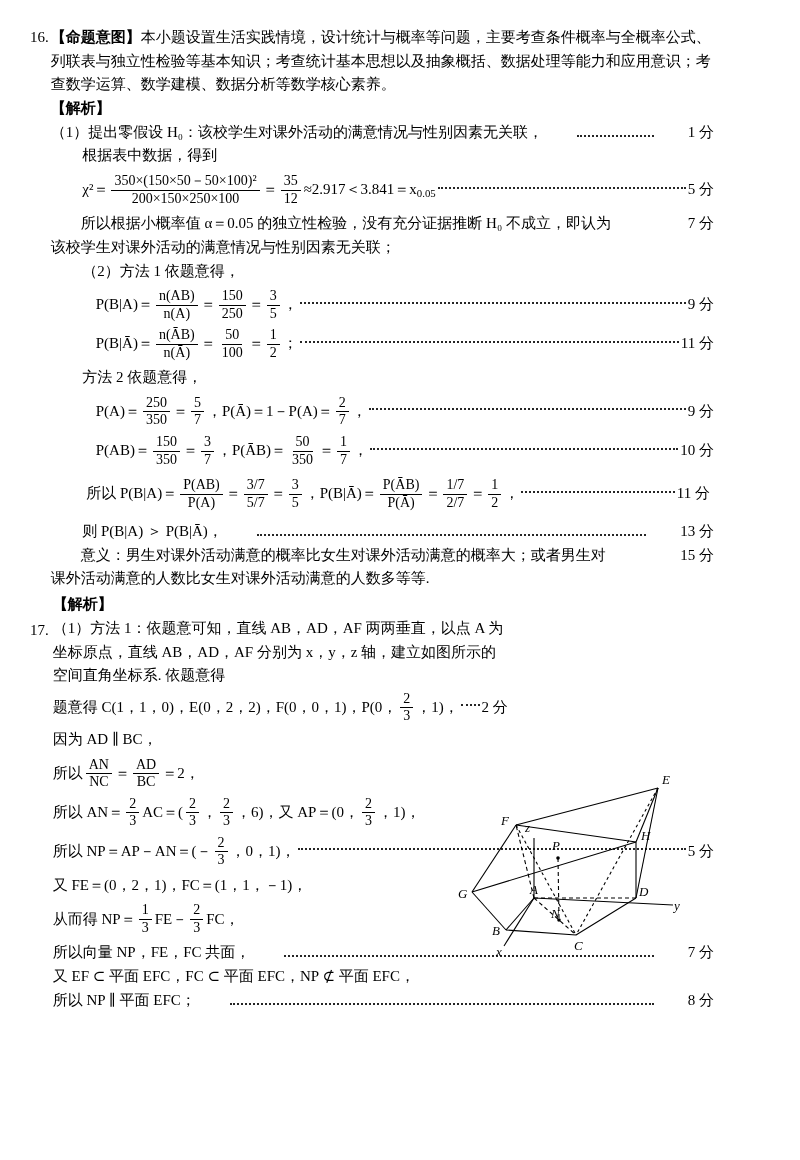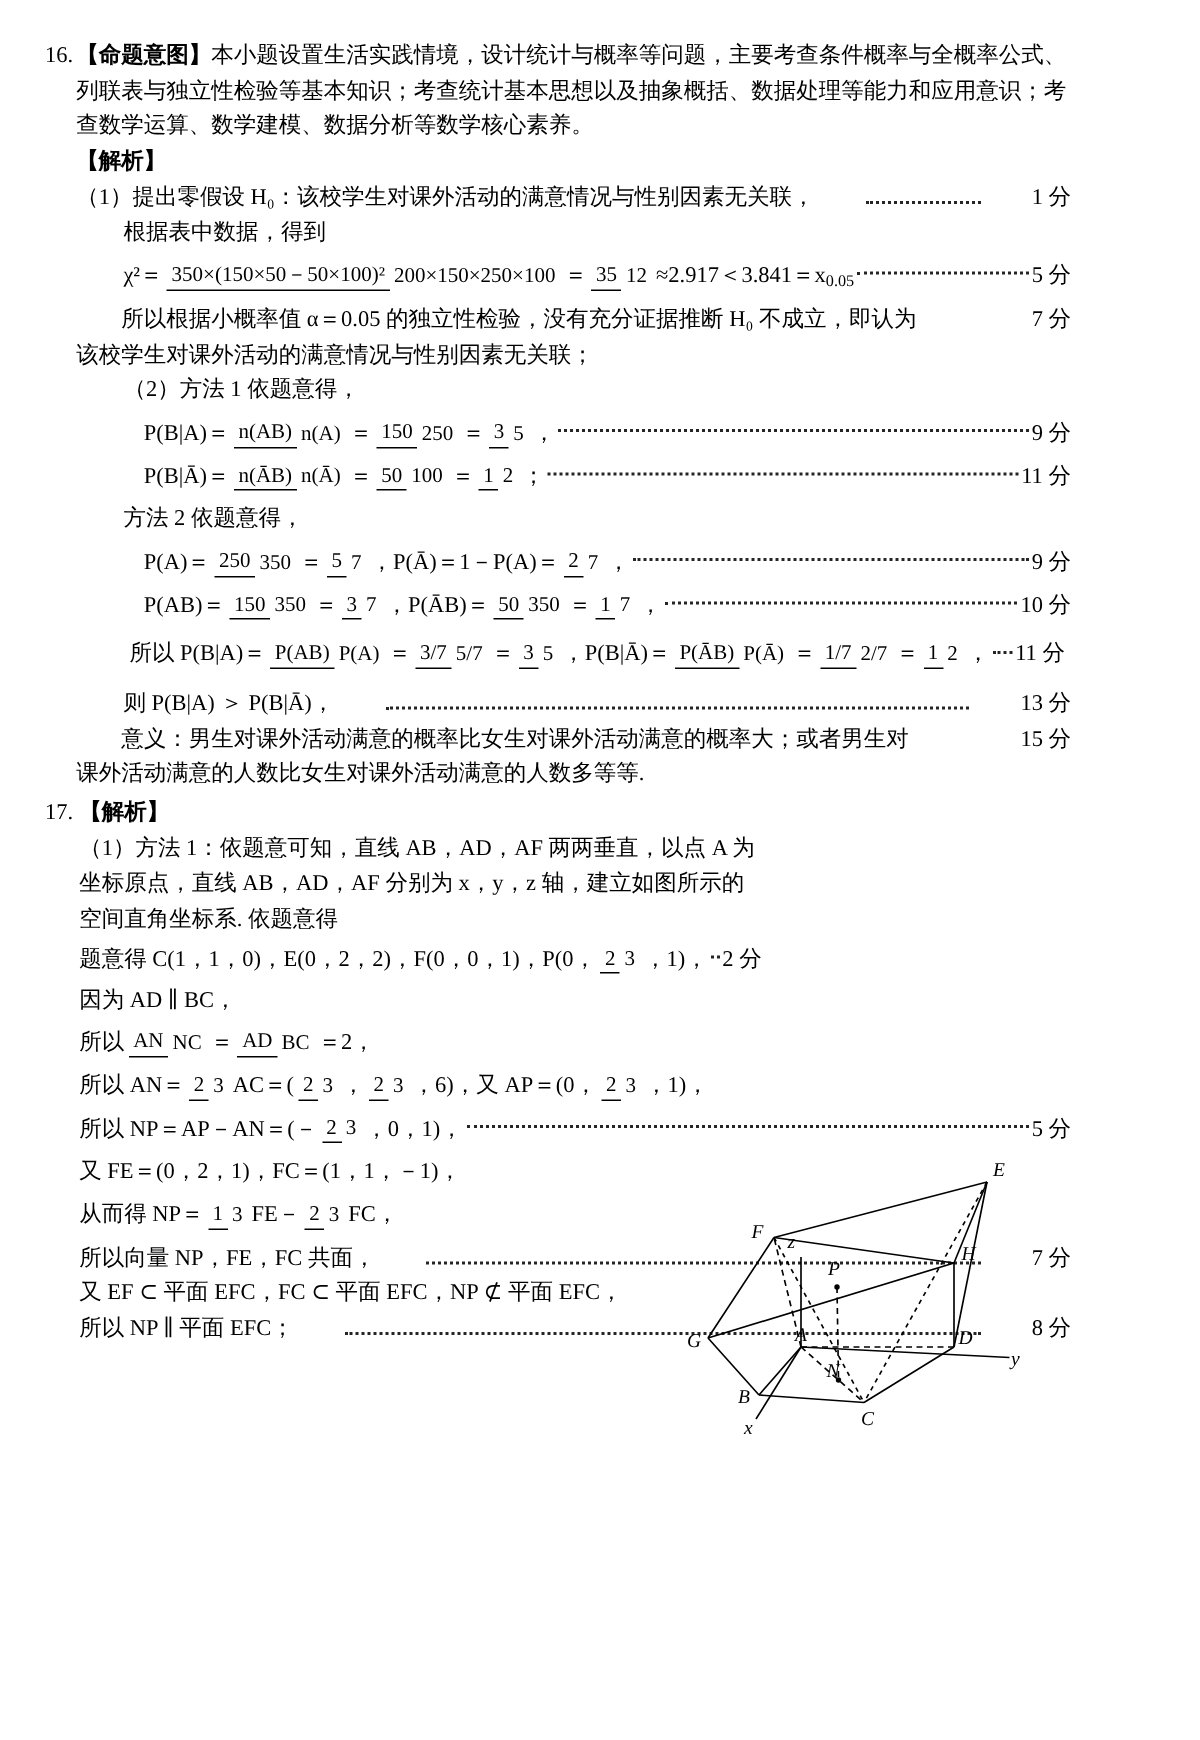--- a/index.html
+++ b/index.html
@@ -38,21 +38,21 @@
   .indent-sub2 { padding-left: 3.0em; }
   i, .it { font-family: "Liberation Serif", serif; }
   .mathline {
     display: flex;
     align-items: center;
     flex-wrap: nowrap;
     margin: 5px 0;
   }
   .frac {
     display: inline-flex;
-    flex-direction: row;
+    flex-direction: column;
     align-items: center;
     vertical-align: middle;
     margin: 0 3px;
     font-size: 14px;
     line-height: 1.18;
   }
   .frac .num { padding: 0 3px; border-bottom: 1px solid #000; }
   .frac .den { padding: 0 3px; }
   .tail { white-space: nowrap; }
   sub { font-size: 0.72em; vertical-align: -0.25em; }
@@ -256,21 +256,21 @@
           <span style="display:inline-block; text-indent:2em;">意义：男生对课外活动满意的概率比女生对课外活动满意的概率大；或者男生对课外活动满意的人数比女生对课外活动满意的人数多等等.</span>
           <span class="leader"></span>
           <span class="tail">15 分</span>
         </div>
       </div>
     </div>
   </div>
 
   <div class="qblock">
     <div class="qhead">
-      <div class="qnum" style="padding-right:4px;">17.</div>
+      <div class="qnum" style="padding-right:4px;margin-top:26px;">17.</div>
       <div class="qbody">
         <div class="line bold">【解析】</div>
 
         <div class="line q17text">（1）方法 1：依题意可知，直线 AB，AD，AF 两两垂直，以点 A 为坐标原点，直线 AB，AD，AF 分别为 x，y，z 轴，建立如图所示的空间直角坐标系. 依题意得</div>
 
         <div class="mathline q17text" style="margin:3px 0;">
           <span class="it">题意得 C(1，1，0)，E(0，2，2)，F(0，0，1)，P(0，</span>
           <span class="frac">
             <span class="num">2</span>
             <span class="den">3</span>

